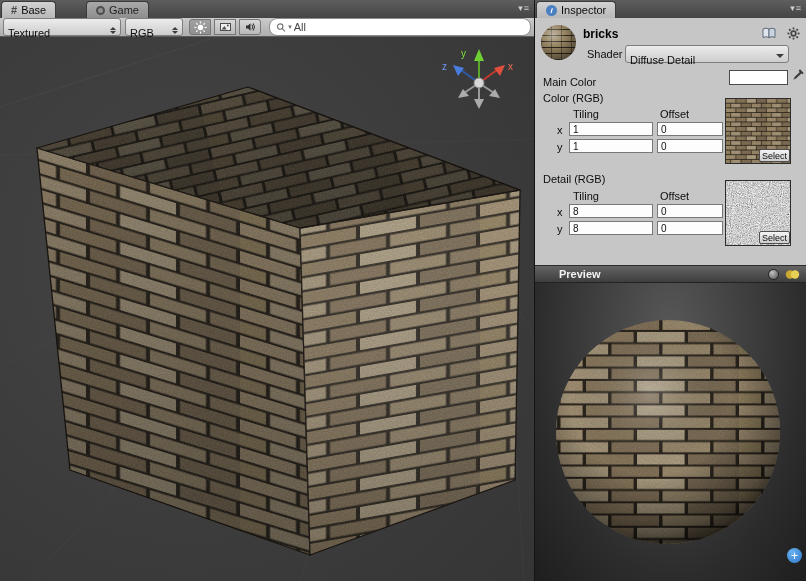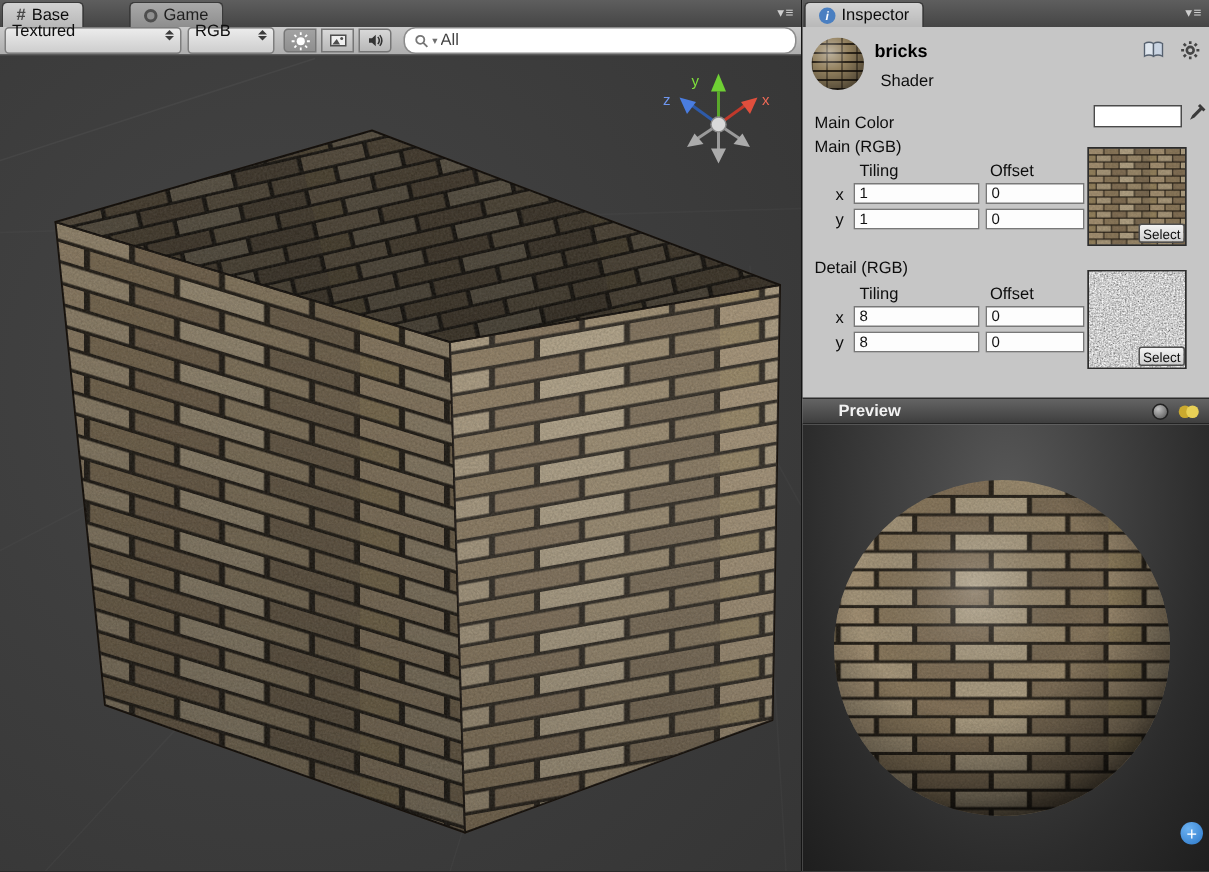--- a/index.html
+++ b/index.html
@@ -16,21 +16,21 @@
   .tab-icon-hash{font-weight:bold;color:#474747;font-size:11px;}
   .game-icon{width:9px;height:9px;border-radius:50%;border:2px solid #4e4e4e;background:#8f8f8f;box-sizing:border-box;}
   .insp-icon{width:11px;height:11px;border-radius:50%;background:#4a7fc1;color:#fff;font-size:8px;font-style:italic;
              display:flex;align-items:center;justify-content:center;font-weight:bold;}
 
   
   .scene-panel{position:absolute;left:0;top:0;width:534px;height:581px;background:#3a3a3a;}
   .toolbar{position:absolute;left:0;top:18px;width:534px;height:19px;background:linear-gradient(#cbcbcb,#aeaeae);
            border-bottom:1px solid #5c5c5c;display:flex;align-items:center;padding:0 3px;box-sizing:border-box;gap:4px;}
   .dd{height:15px;background:linear-gradient(#ececec,#cdcdcd);border:1px solid #7e7e7e;border-radius:3px;
-      display:flex;align-items:flex-end;padding:8px 4px;gap:4px;box-sizing:border-box;color:#0e0e0e;cursor:default;}
+      display:flex;align-items:flex-start;padding:8px 4px;gap:4px;box-sizing:border-box;color:#0e0e0e;cursor:default;}
   .dd .grow{flex:1;}
   .arrows{display:flex;flex-direction:column;align-items:center;gap:1px;}
   .tri-up{width:0;height:0;border-left:3px solid transparent;border-right:3px solid transparent;border-bottom:3px solid #3c3c3c;}
   .tri-dn{width:0;height:0;border-left:3px solid transparent;border-right:3px solid transparent;border-top:3px solid #3c3c3c;}
   .tri-dn.big{border-left-width:4px;border-right-width:4px;border-top-width:4px;}
   .tbtn{width:22px;height:16px;border:1px solid #767676;background:linear-gradient(#d8d8d8,#b8b8b8);
         display:flex;align-items:center;justify-content:center;box-sizing:border-box;margin-left:-1px;cursor:pointer;}
   .tbtn.first{border-radius:3px 0 0 3px;margin-left:2px;}
   .tbtn.last{border-radius:0 3px 3px 0;}
   .tbtn.on{background:linear-gradient(#a2a2a2,#8f8f8f);}
@@ -281,20 +281,24 @@
       <div class="tab active" style="left:1px">
         <span class="insp-icon">i</span>
         <span>Inspector</span>
       </div>
       <span class="panel-menu">▾≡</span>
     </div>
 
     <div class="abs mat-ball"></div>
     <div class="abs mat-name">bricks</div>
     <div class="flabel" style="left:52px;top:48px">Shader</div>
+    <div class="dd shader-dd">
+      <span class="grow">Diffuse Detail</span>
+      <span class="tri-dn big"></span>
+    </div>
     <span class="hicon" style="right:30px;top:27px">
       <svg width="14" height="12" viewBox="0 0 14 12">
         <path d="M1,2 Q4,0.4 7,2 L7,10.5 Q4,8.9 1,10.5 Z" fill="#dfe6ee" stroke="#55606e" stroke-width="0.9"></path>
         <path d="M13,2 Q10,0.4 7,2 L7,10.5 Q10,8.9 13,10.5 Z" fill="#c9d4e2" stroke="#55606e" stroke-width="0.9"></path>
       </svg>
     </span>
     <span class="hicon" style="right:6px;top:27px">
       <svg width="13" height="13" viewBox="0 0 12 12">
         <circle cx="6" cy="6" r="2.1" fill="none" stroke="#454545" stroke-width="1.6"></circle>
         <g stroke="#454545" stroke-width="1.6">
@@ -311,21 +315,21 @@
     </span>
 
     <div class="flabel" style="left:8px;top:76px">Main Color</div>
     <div class="swatch"></div>
     <span class="hicon" style="left:257px;top:68px">
       <svg width="13" height="14" viewBox="0 0 12 13">
         <path d="M7.4,1.2 L10.8,4.6 L9.5,5.9 L8.6,5 L4,9.6 L1.2,11 L2.6,8.2 L7.2,3.6 L6.1,2.5 Z" fill="#3a3a3a"></path>
       </svg>
     </span>
 
-    <div class="flabel" style="left:8px;top:92px">Main (RGB)</div>
+    <div class="flabel" style="left:8px;top:92px">Color (RGB)</div>
     <div class="flabel" style="left:38px;top:108px">Tiling</div>
     <div class="flabel" style="left:125px;top:108px">Offset</div>
     <div class="flabel" style="left:22px;top:124px">x</div>
     <input class="fin in-tiling" style="top: 122px;" value="1">
     <input class="fin in-offset" style="top: 122px;" value="0">
     <div class="flabel" style="left:22px;top:141px">y</div>
     <input class="fin in-tiling" style="top: 139px;" value="1">
     <input class="fin in-offset" style="top: 139px;" value="0">
     <div class="thumb" style="top:98px">
       <svg width="64" height="64" viewBox="0 0 64 64">

